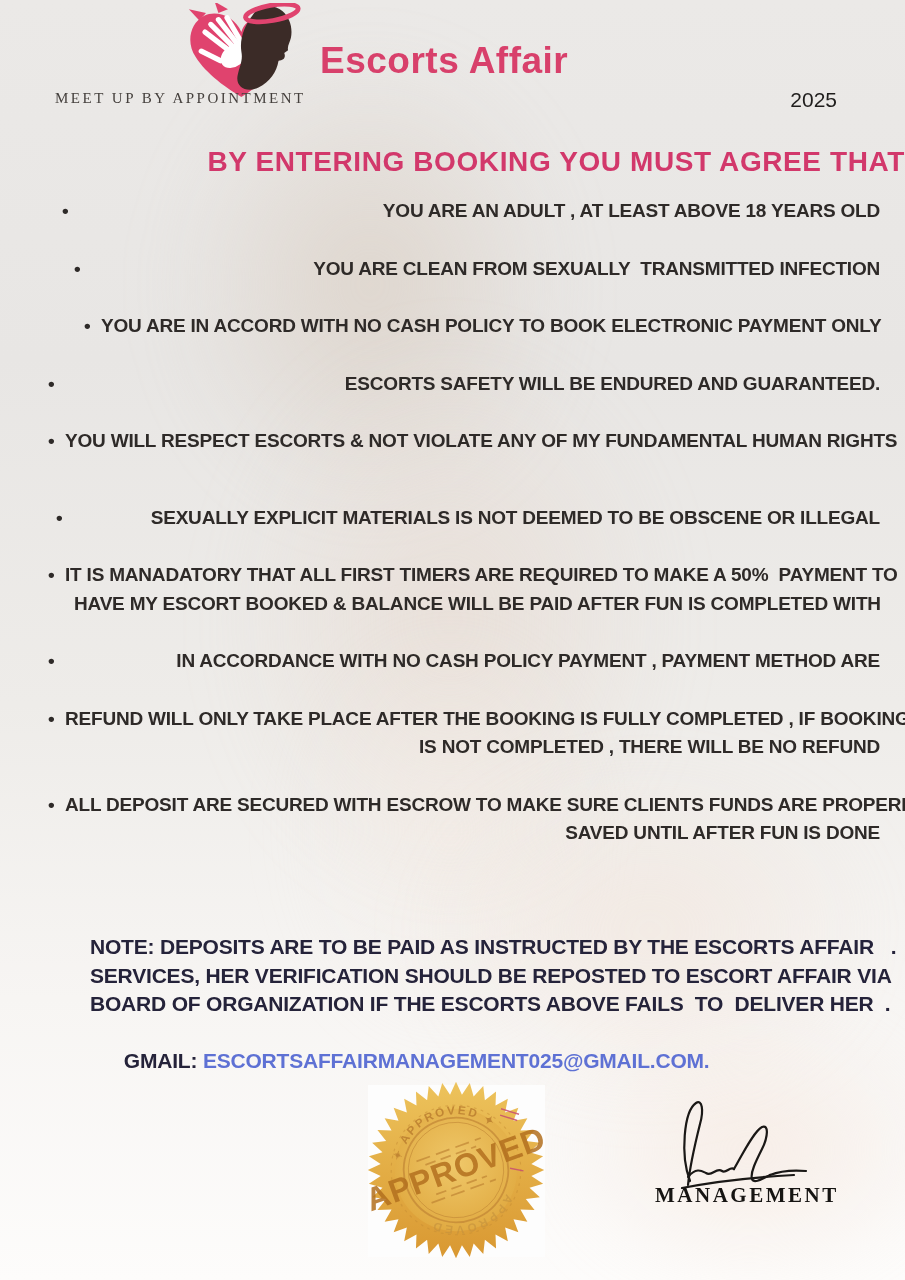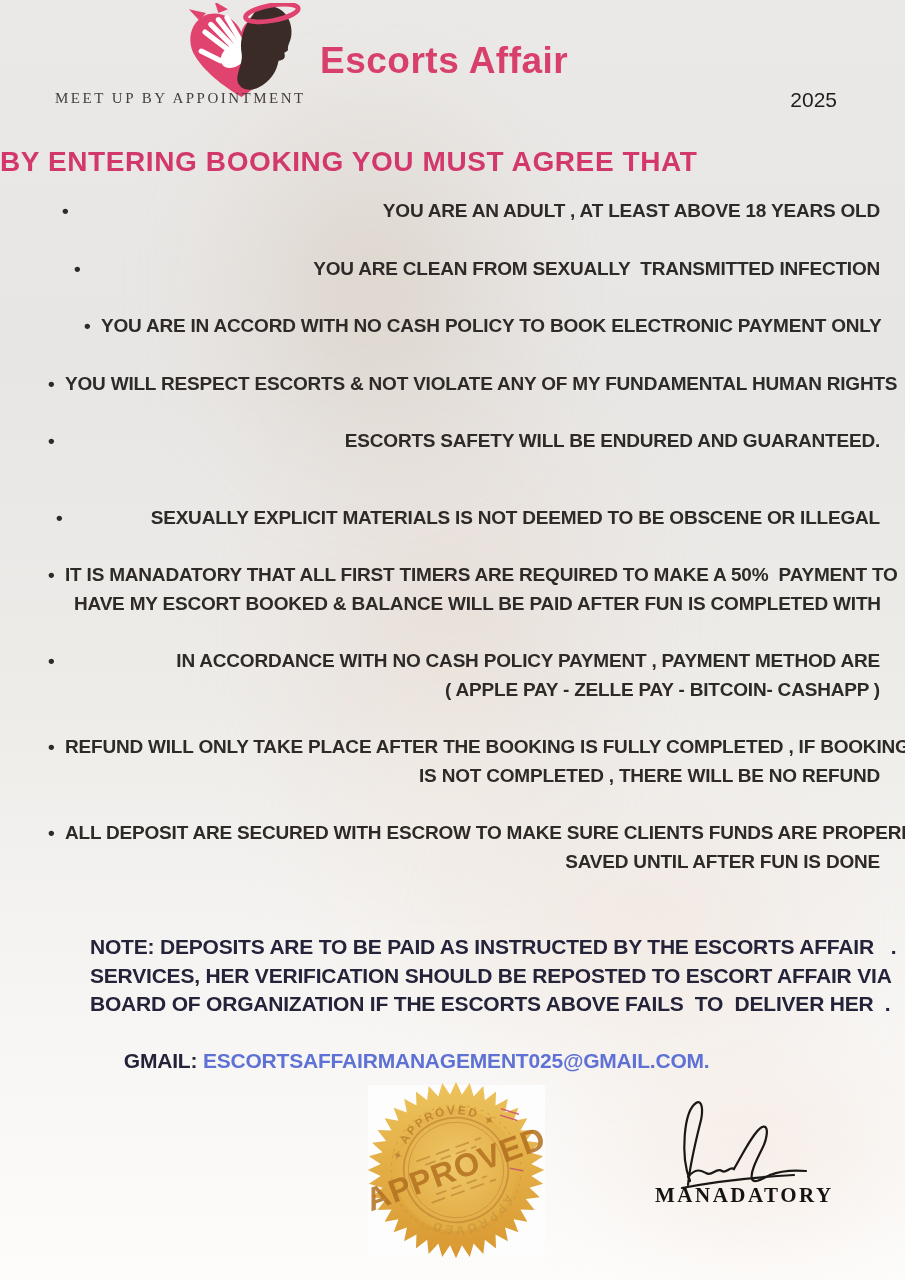--- a/index.html
+++ b/index.html
@@ -28,21 +28,21 @@
     position:absolute; left:12px; top:90px;
     font-family:Liberation Serif, serif;
     font-size:15px; letter-spacing:2.5px; color:#45403d; white-space:pre;margin-left:43px;
   }
   .year {
     position:absolute; right:68px; top:88px;
     font-size:21px; color:#1f1d1c;
   }
   .heading {
     position:absolute; left:0; top:146px; width:100%;
-    text-align:left; font-size:28px; font-weight:800;
+    text-align:right; font-size:28px; font-weight:800;
     letter-spacing:.6px; color:#d2386b; white-space:pre;
   }
 
   
   .terms { position:absolute; left:0; top:197px; width:880px; list-style:none; }
   .terms li {
     position:relative; padding-left:17px; margin-left:48px; margin-bottom:29px;
     font-size:19px; font-weight:700; letter-spacing:-0.2px; line-height:28.5px;
     color:#2e2a28;
     text-align:right;
@@ -121,35 +121,34 @@
     <li>
         <span>YOU ARE AN ADULT , AT LEAST ABOVE 18 YEARS OLD</span>
       </li>
     <li>
         <span>YOU ARE CLEAN FROM SEXUALLY  TRANSMITTED INFECTION</span>
       </li>
     <li>
         <span>YOU ARE IN ACCORD WITH NO CASH POLICY TO BOOK ELECTRONIC PAYMENT ONLY</span>
       </li>
     <li>
+        <span>ESCORTS SAFETY WILL BE ENDURED AND GUARANTEED.</span>
+      </li>
+    <li>
         <span>YOU WILL RESPECT ESCORTS &amp; NOT VIOLATE ANY OF MY FUNDAMENTAL HUMAN RIGHTS</span>
-      </li>
-    <li>
-        <span>ESCORTS SAFETY WILL BE ENDURED AND GUARANTEED.</span>
       </li>
     <li>
         <span>SEXUALLY EXPLICIT MATERIALS IS NOT DEEMED TO BE OBSCENE OR ILLEGAL</span>
       </li>
     <li>
       <span>IT IS MANADATORY THAT ALL FIRST TIMERS ARE REQUIRED TO MAKE A 50%  PAYMENT TO</span>
       <span>HAVE MY ESCORT BOOKED &amp; BALANCE WILL BE PAID AFTER FUN IS COMPLETED WITH</span>
     </li>
     <li>
       <span>IN ACCORDANCE WITH NO CASH POLICY PAYMENT , PAYMENT METHOD ARE</span>
-      <span>( APPLE PAY - ZELLE PAY - BITCOIN- CASHAPP )</span>
     </li>
     <li>
       <span>REFUND WILL ONLY TAKE PLACE AFTER THE BOOKING IS FULLY COMPLETED , IF BOOKING</span>
       <span>IS NOT COMPLETED , THERE WILL BE NO REFUND</span>
     </li>
     <li>
       <span>ALL DEPOSIT ARE SECURED WITH ESCROW TO MAKE SURE CLIENTS FUNDS ARE PROPERLY</span>
       <span>SAVED UNTIL AFTER FUN IS DONE</span>
     </li>
   </ul>
@@ -207,15 +206,15 @@
 
   <svg class="signature-svg" width="170" height="95" viewBox="0 0 170 95" xmlns="http://www.w3.org/2000/svg">
     <g fill="none" stroke="#1a1816" stroke-width="2.2" stroke-linecap="round">
       <path d="M 28,86 C 18,60 22,16 34,8 C 40,4 42,15 38,29 C 33,49 28,70 26,90"></path>
       <path d="M 26,82 C 34,72 40,76 44,78 C 50,82 54,72 60,76 C 64,79 68,71 72,74"></path>
       <path d="M 72,74 C 80,60 92,36 100,32 C 107,29 106,42 100,54 C 94,66 88,78 90,84 C 92,89 100,84 108,80"></path>
       <path d="M 108,80 C 118,76 132,75 144,76"></path>
       <path d="M 20,93 C 55,86 95,82 132,80"></path>
     </g>
   </svg>
-  <div class="management-label">MANADATORY</div>
+  <div class="management-label">MANAGEMENT</div>
 
 </div>
 
 </body></html>

